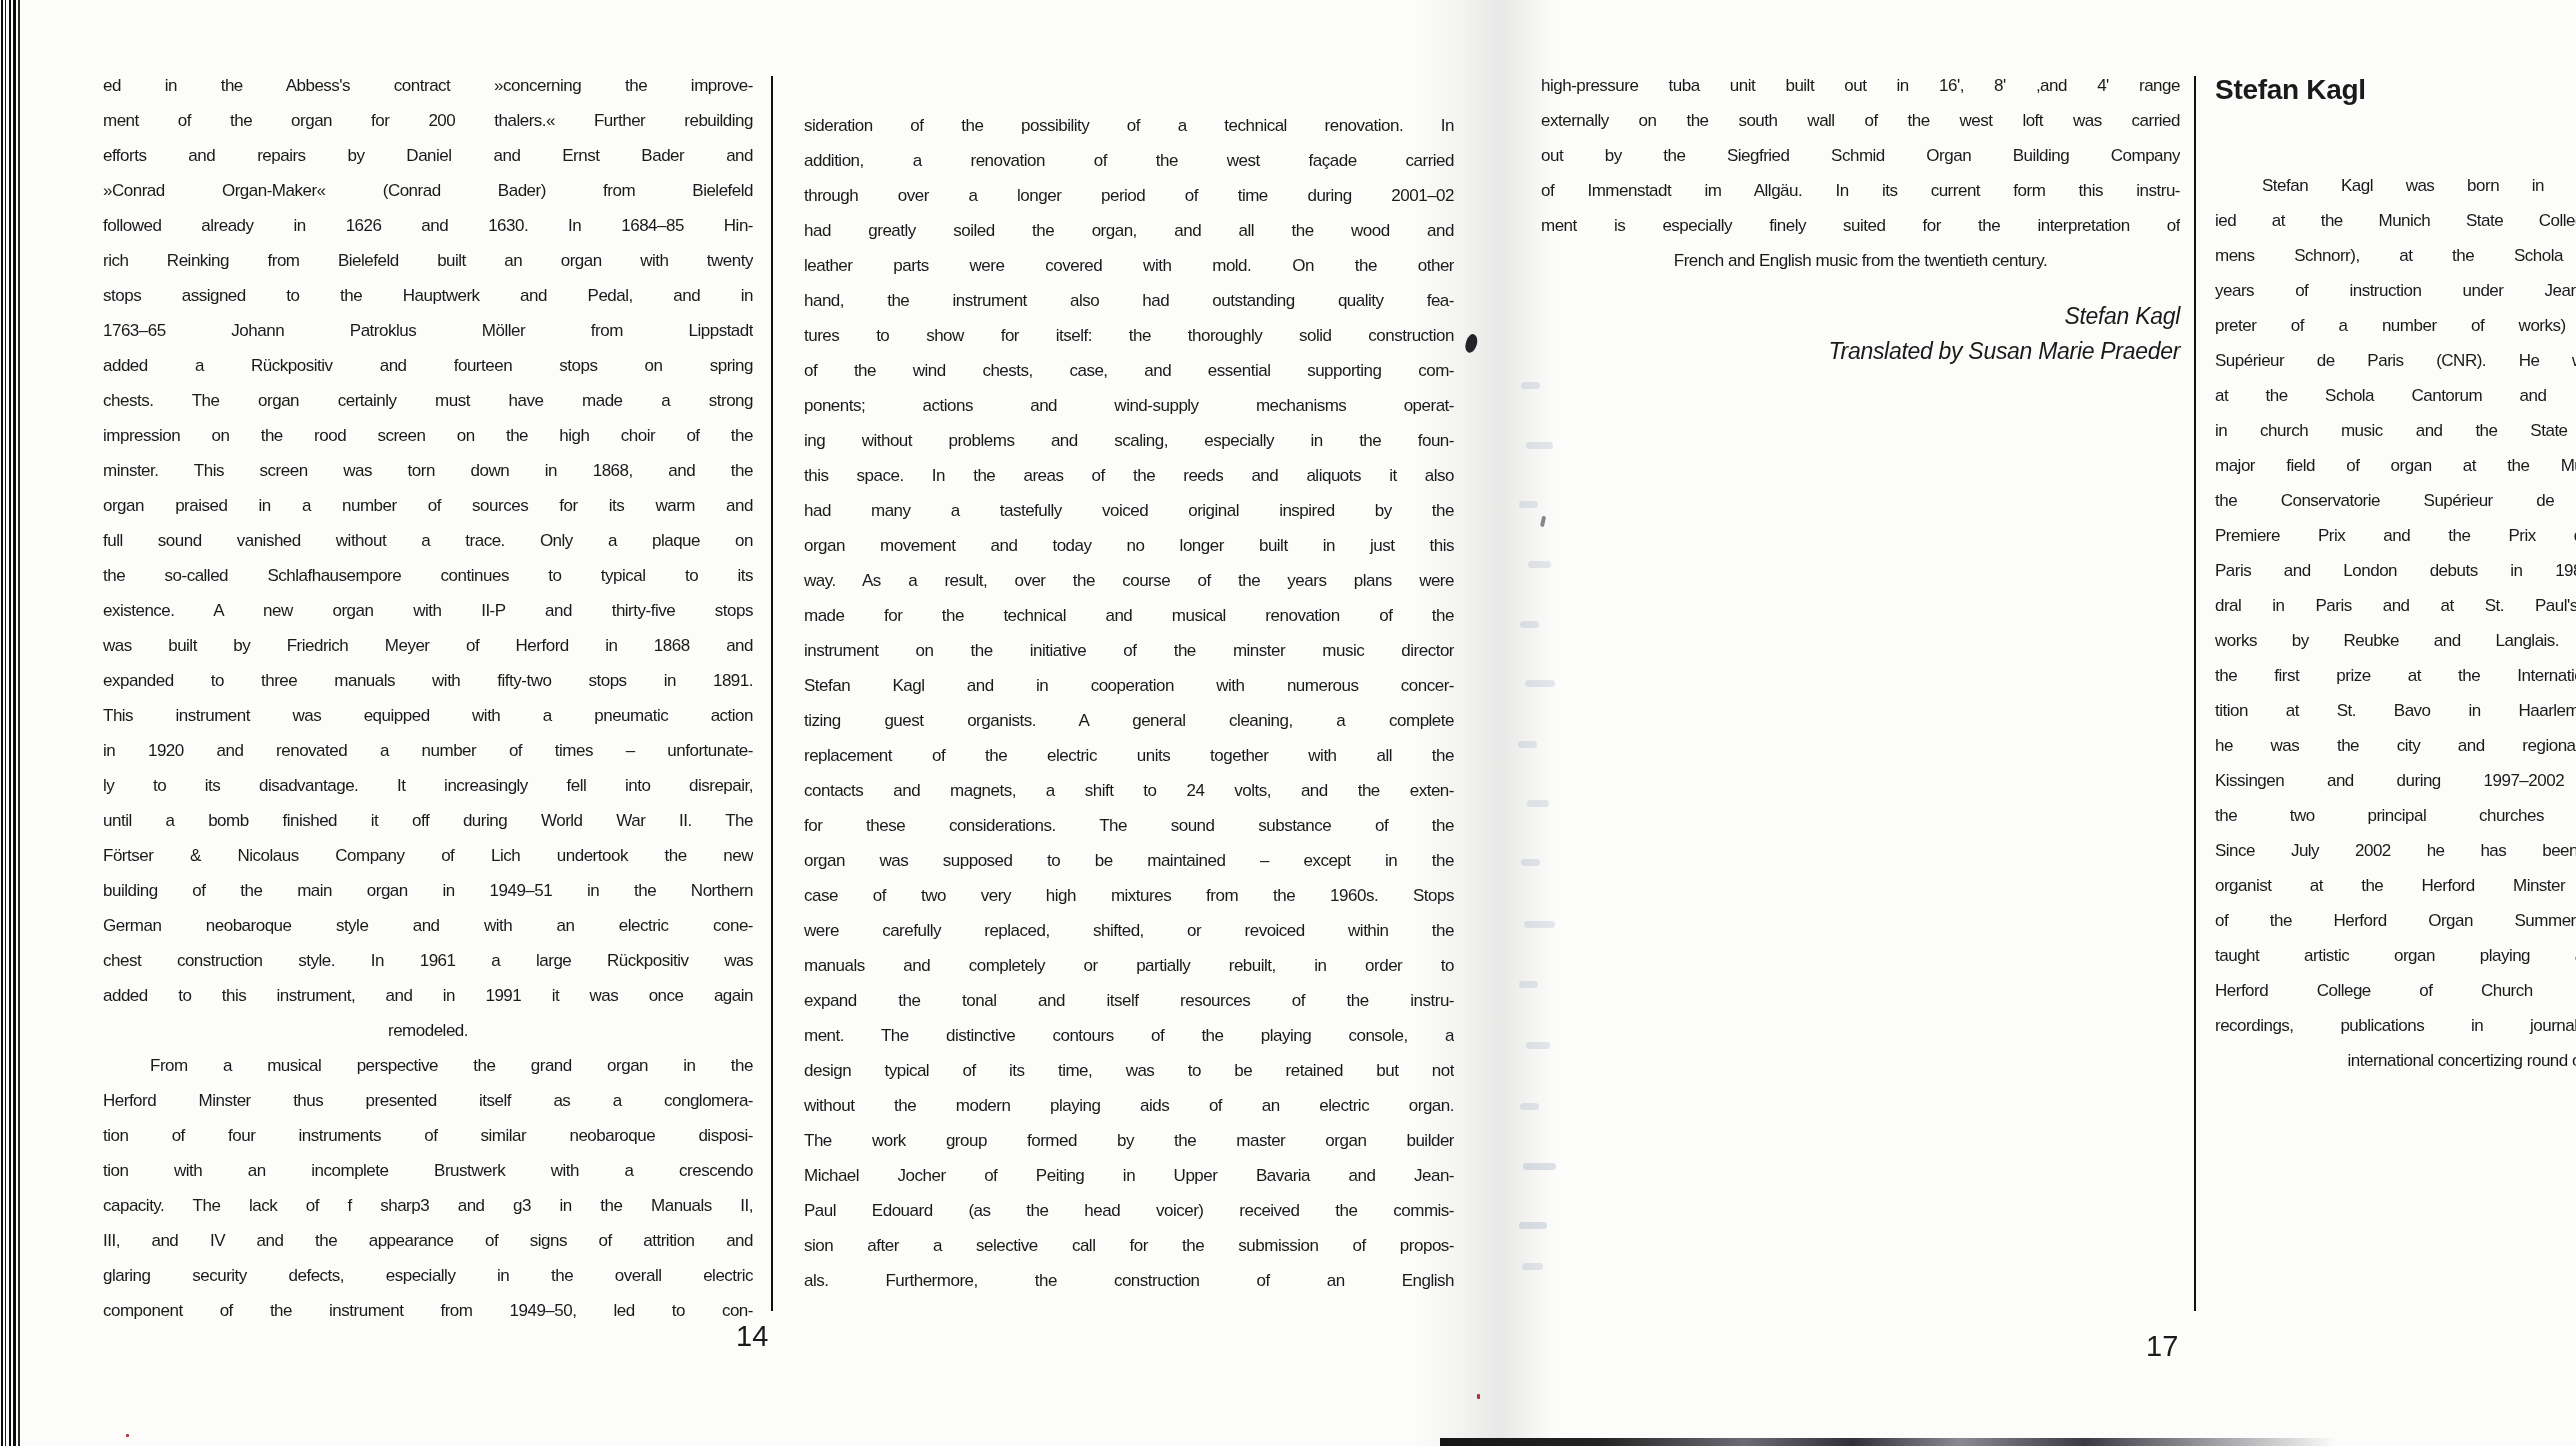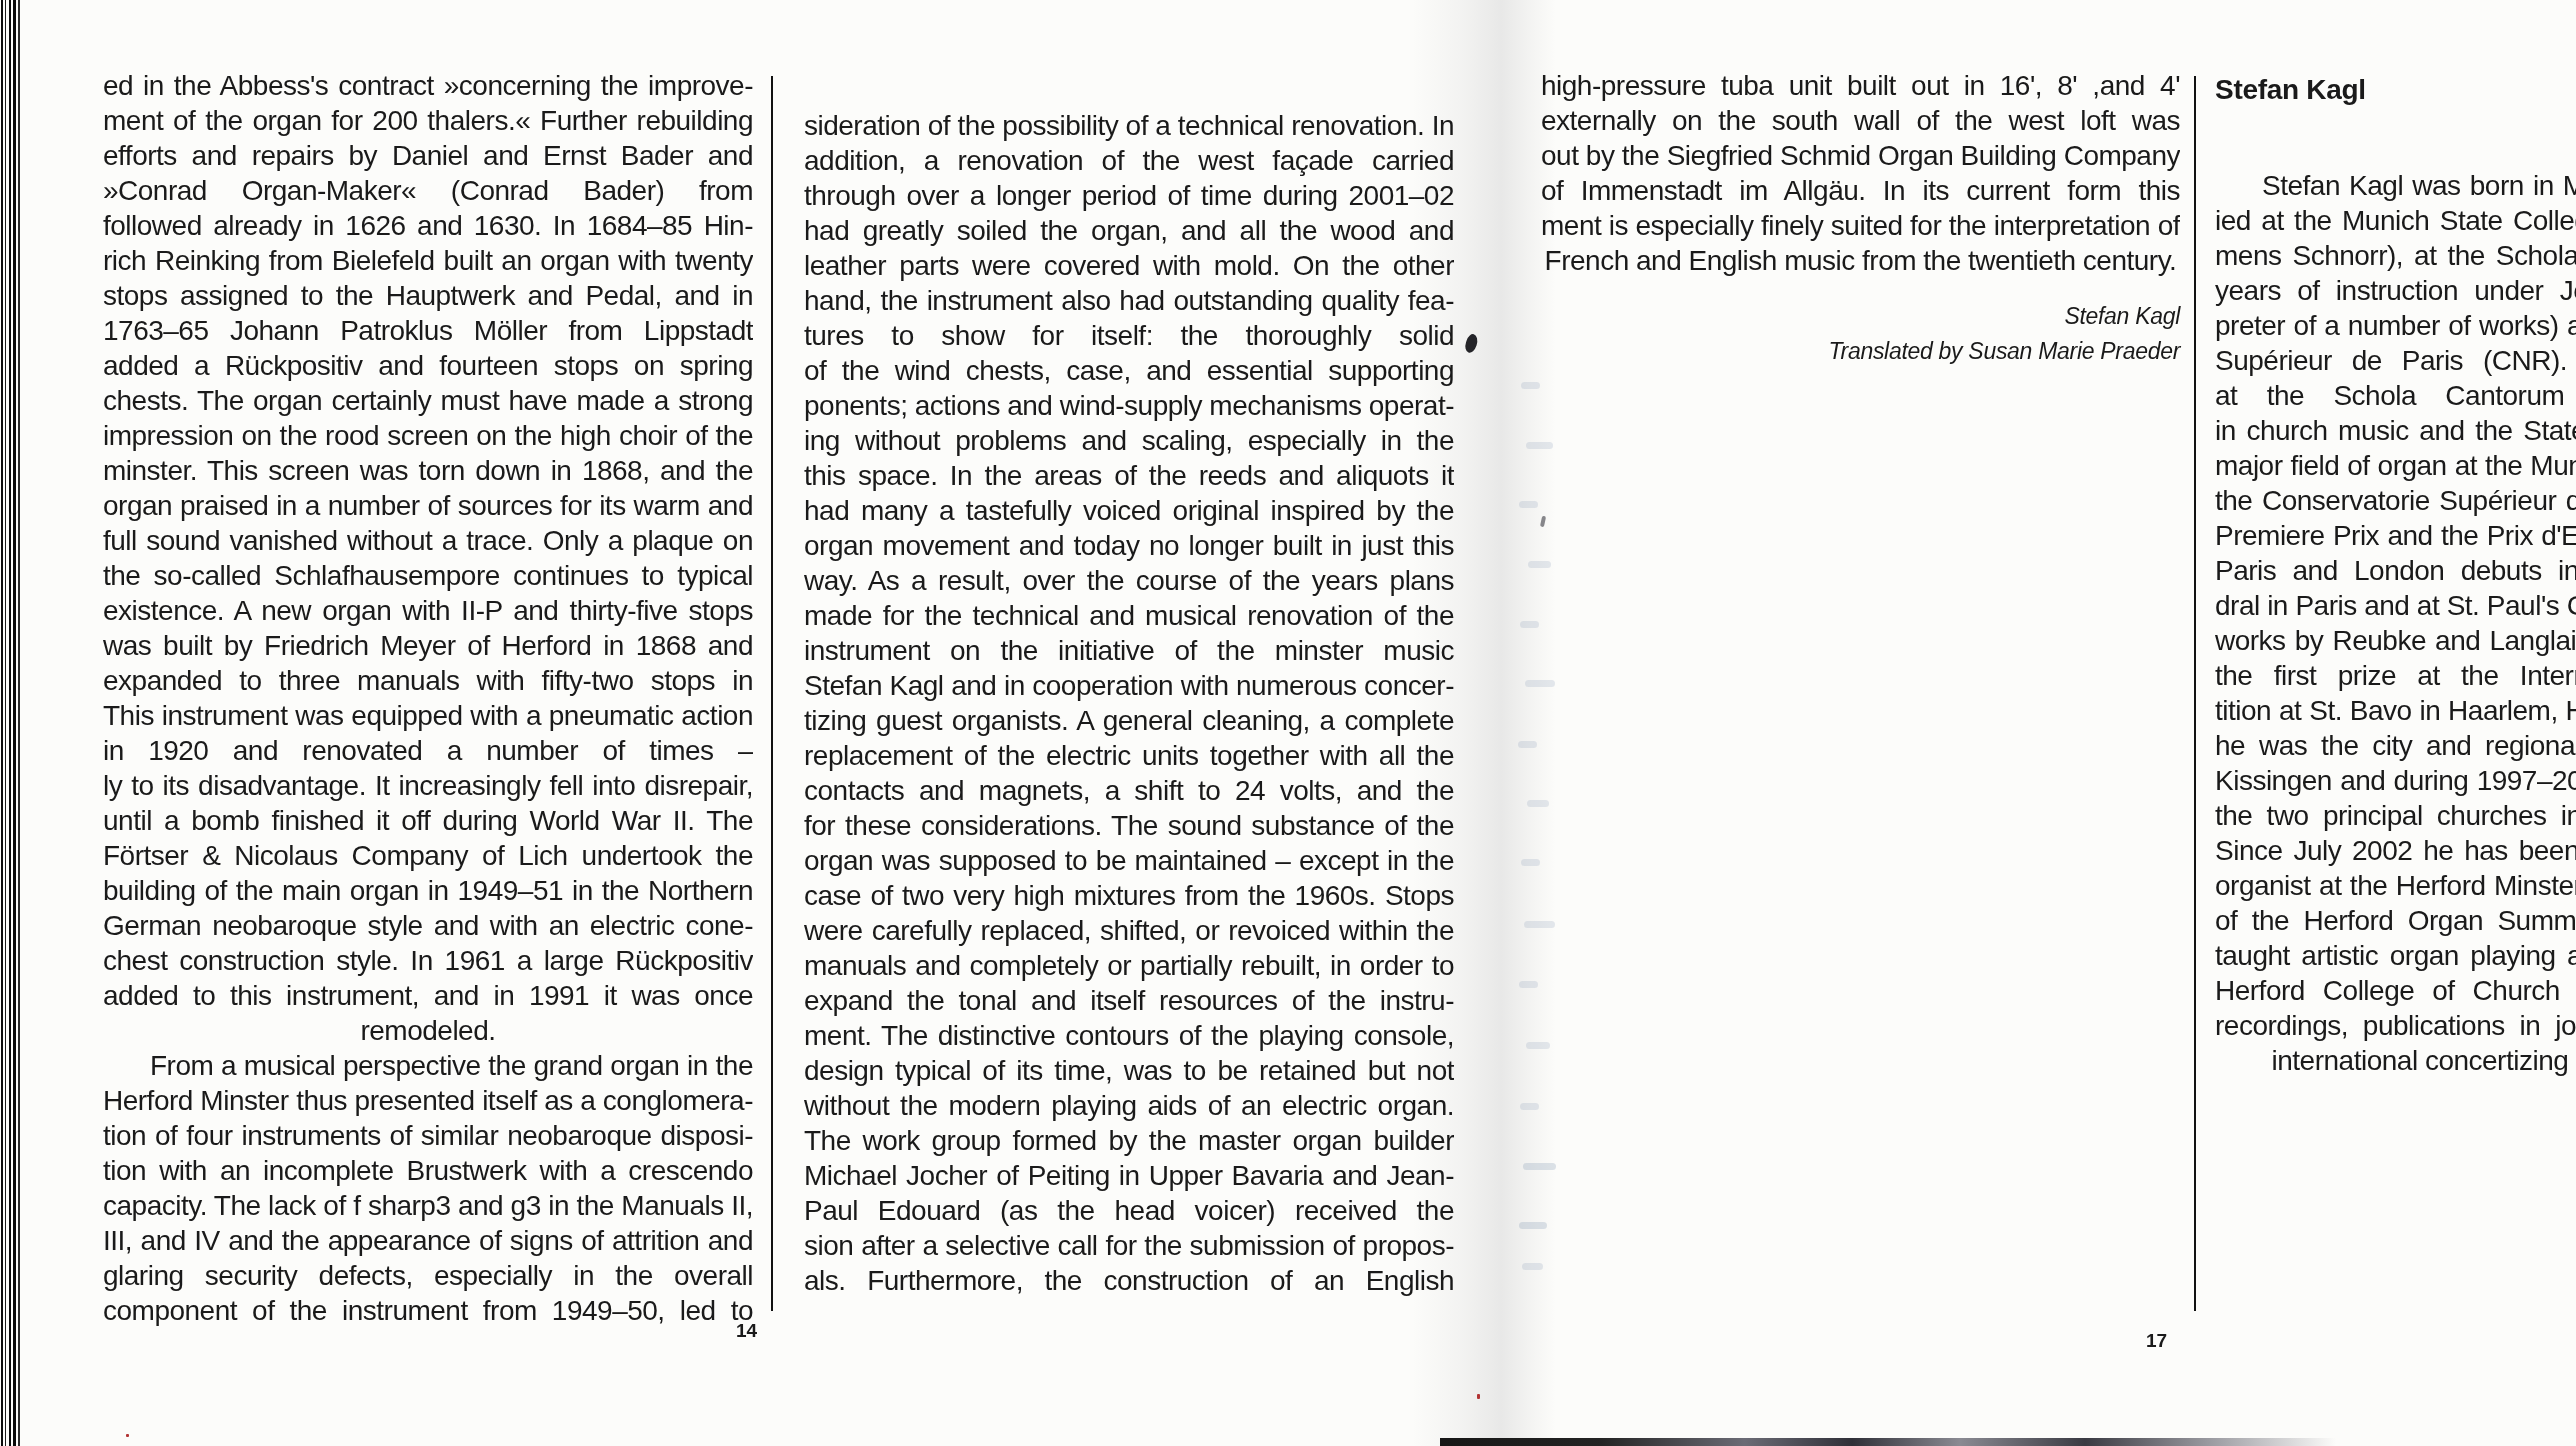--- a/index.html
+++ b/index.html
@@ -36,38 +36,38 @@
   .ghost.g16{left:1522px;top:1263px;width:20.6px;}
   .blot{position:absolute;left:1466px;top:334px;width:11.3px;height:18.5px;background:#242428;border-radius:45% 55% 50% 50%;transform:rotate(18deg);}
   .blot2{position:absolute;left:1541px;top:516px;width:4.1px;height:11.3px;background:rgba(40,40,50,0.55);border-radius:2.1px;transform:rotate(12deg);}
   .speck-red{position:absolute;width:2.6px;height:5.2px;background:#b23434;border-radius:1px;}
   .speck-red.s1{left:1477px;top:1394px;}
   .speck-red.s2{left:126px;top:1434px;height:3.1px;}
   
   .vrule{position:absolute;top:76px;width:2.1px;height:1235px;background:#111;}
   #divider-left{left:771px;}
   #divider-right{left:2194px;}
-  .textcol{position:absolute;font-size:28px;letter-spacing:-0.5px;}
+  .textcol{position:absolute;font-size:17px;letter-spacing:-0.5px;}
   .tl{height:35px;line-height:35px;overflow:hidden;text-align:justify;}
   .tl.js::after{content:"";display:inline-block;width:100%;height:0;}
   .tl.nj{text-align:center;}
   .tl.ind{text-indent:47px;}
   #l-col1{left:103px;top:68px;width:650px;}
   #l-col2{left:804px;top:68px;width:650px;margin-top:40px;}
   #r-col1{left:1541px;top:68px;width:639px;}
   #r-col2-body{left:2215px;top:168px;width:650px;}
   #r-col2-heading{
     position:absolute;left:2215px;top:72px;width:650px;
     font-size:28px;font-weight:bold;letter-spacing:-0.3px;line-height:35px;
   }
   #r-col1-sig{
     position:absolute;left:1541px;top:299px;width:639px;
     font-size:23px;font-style:italic;letter-spacing:-0.3px;line-height:35px;text-align:right;
   }
-  .pagenum{position:absolute;font-size:19px;letter-spacing:0;font-weight:bold;}
+  .pagenum{position:absolute;font-size:29px;letter-spacing:0;}
   #pagenum-left{left:736px;top:1320px;}
   #pagenum-right{left:2146px;top:1330px;}
 </style>
 </head>
 <body>
 
 <div id="canvas">
 
   <div>
     <span class="bind-line b1"></span>

